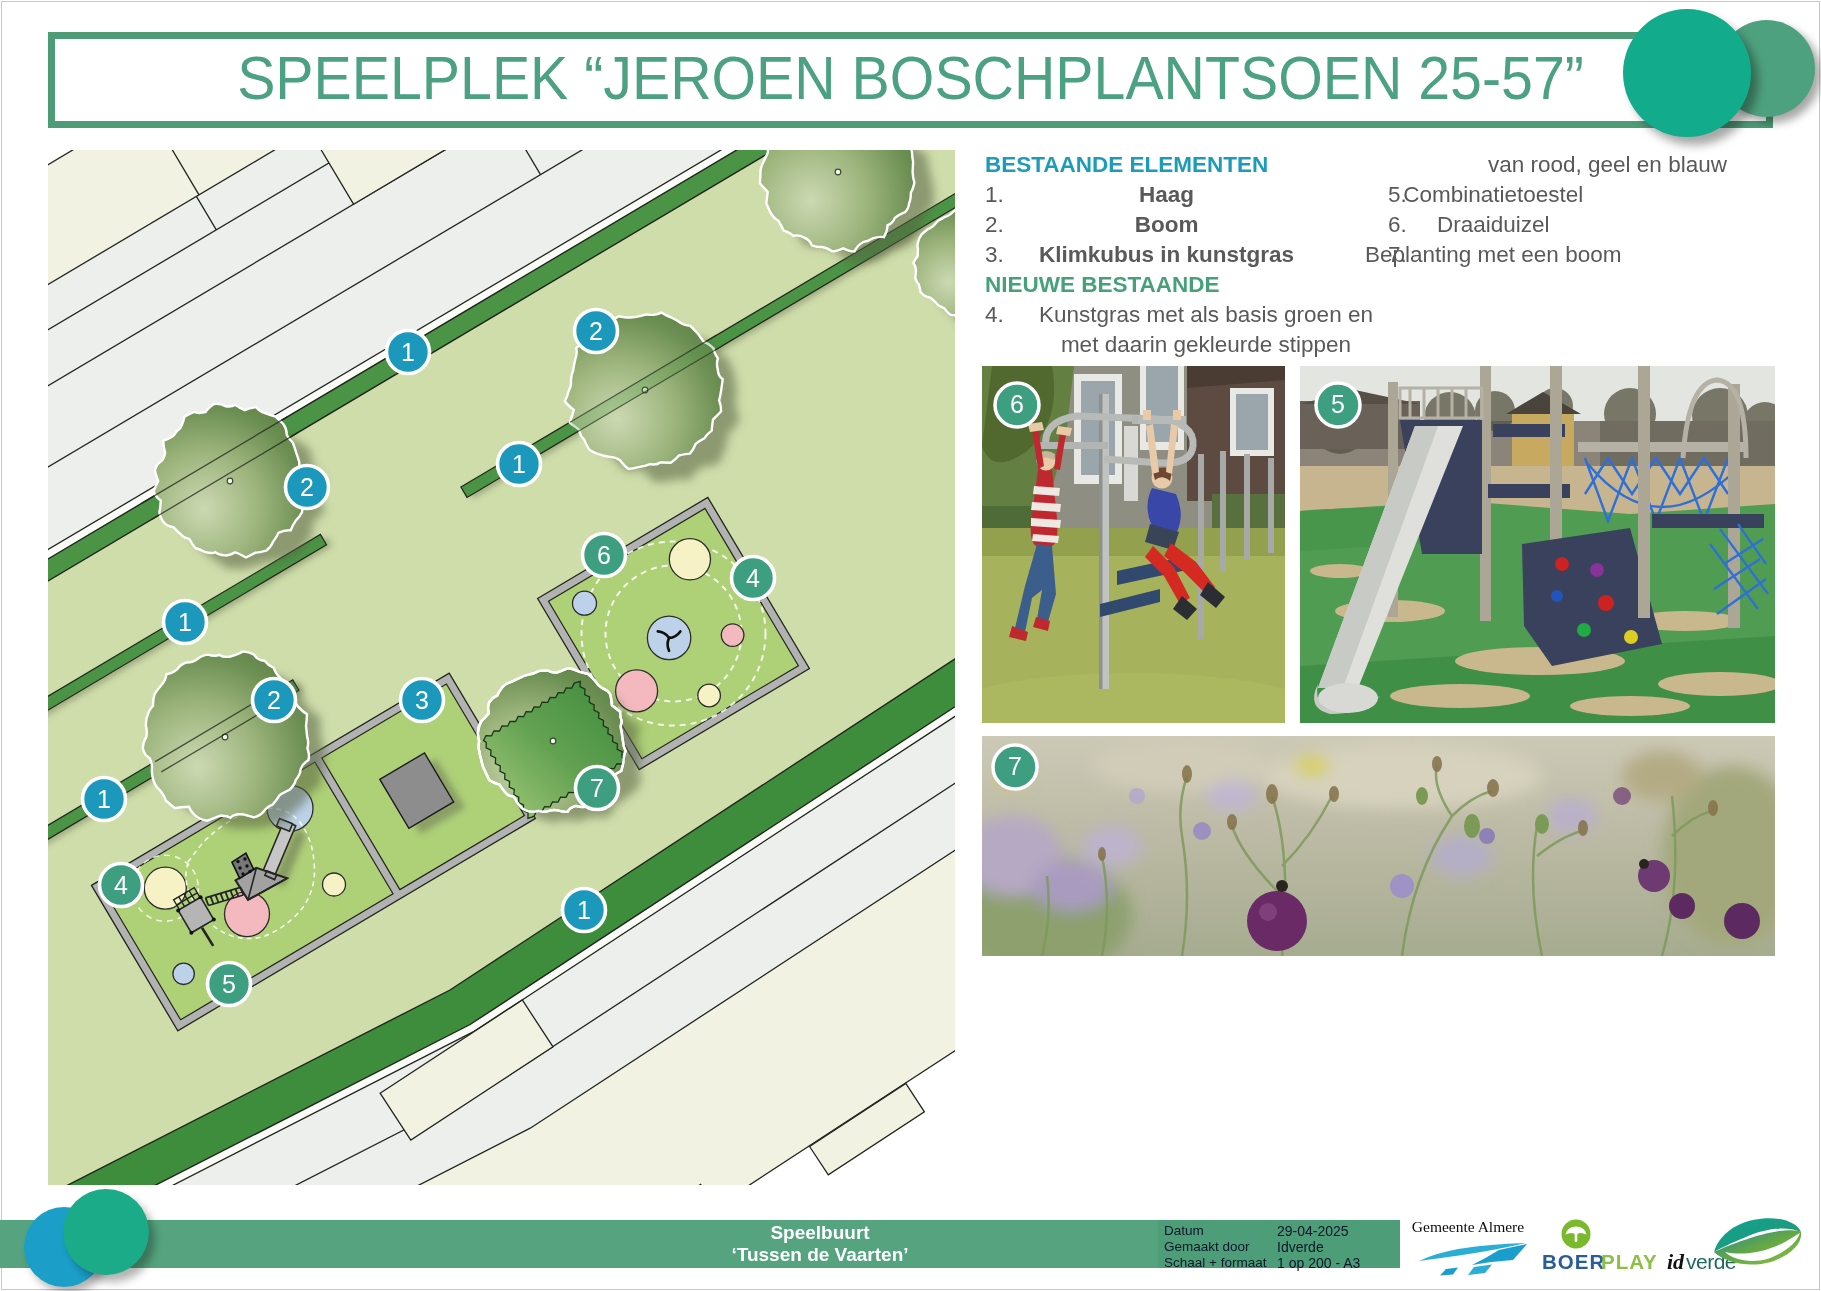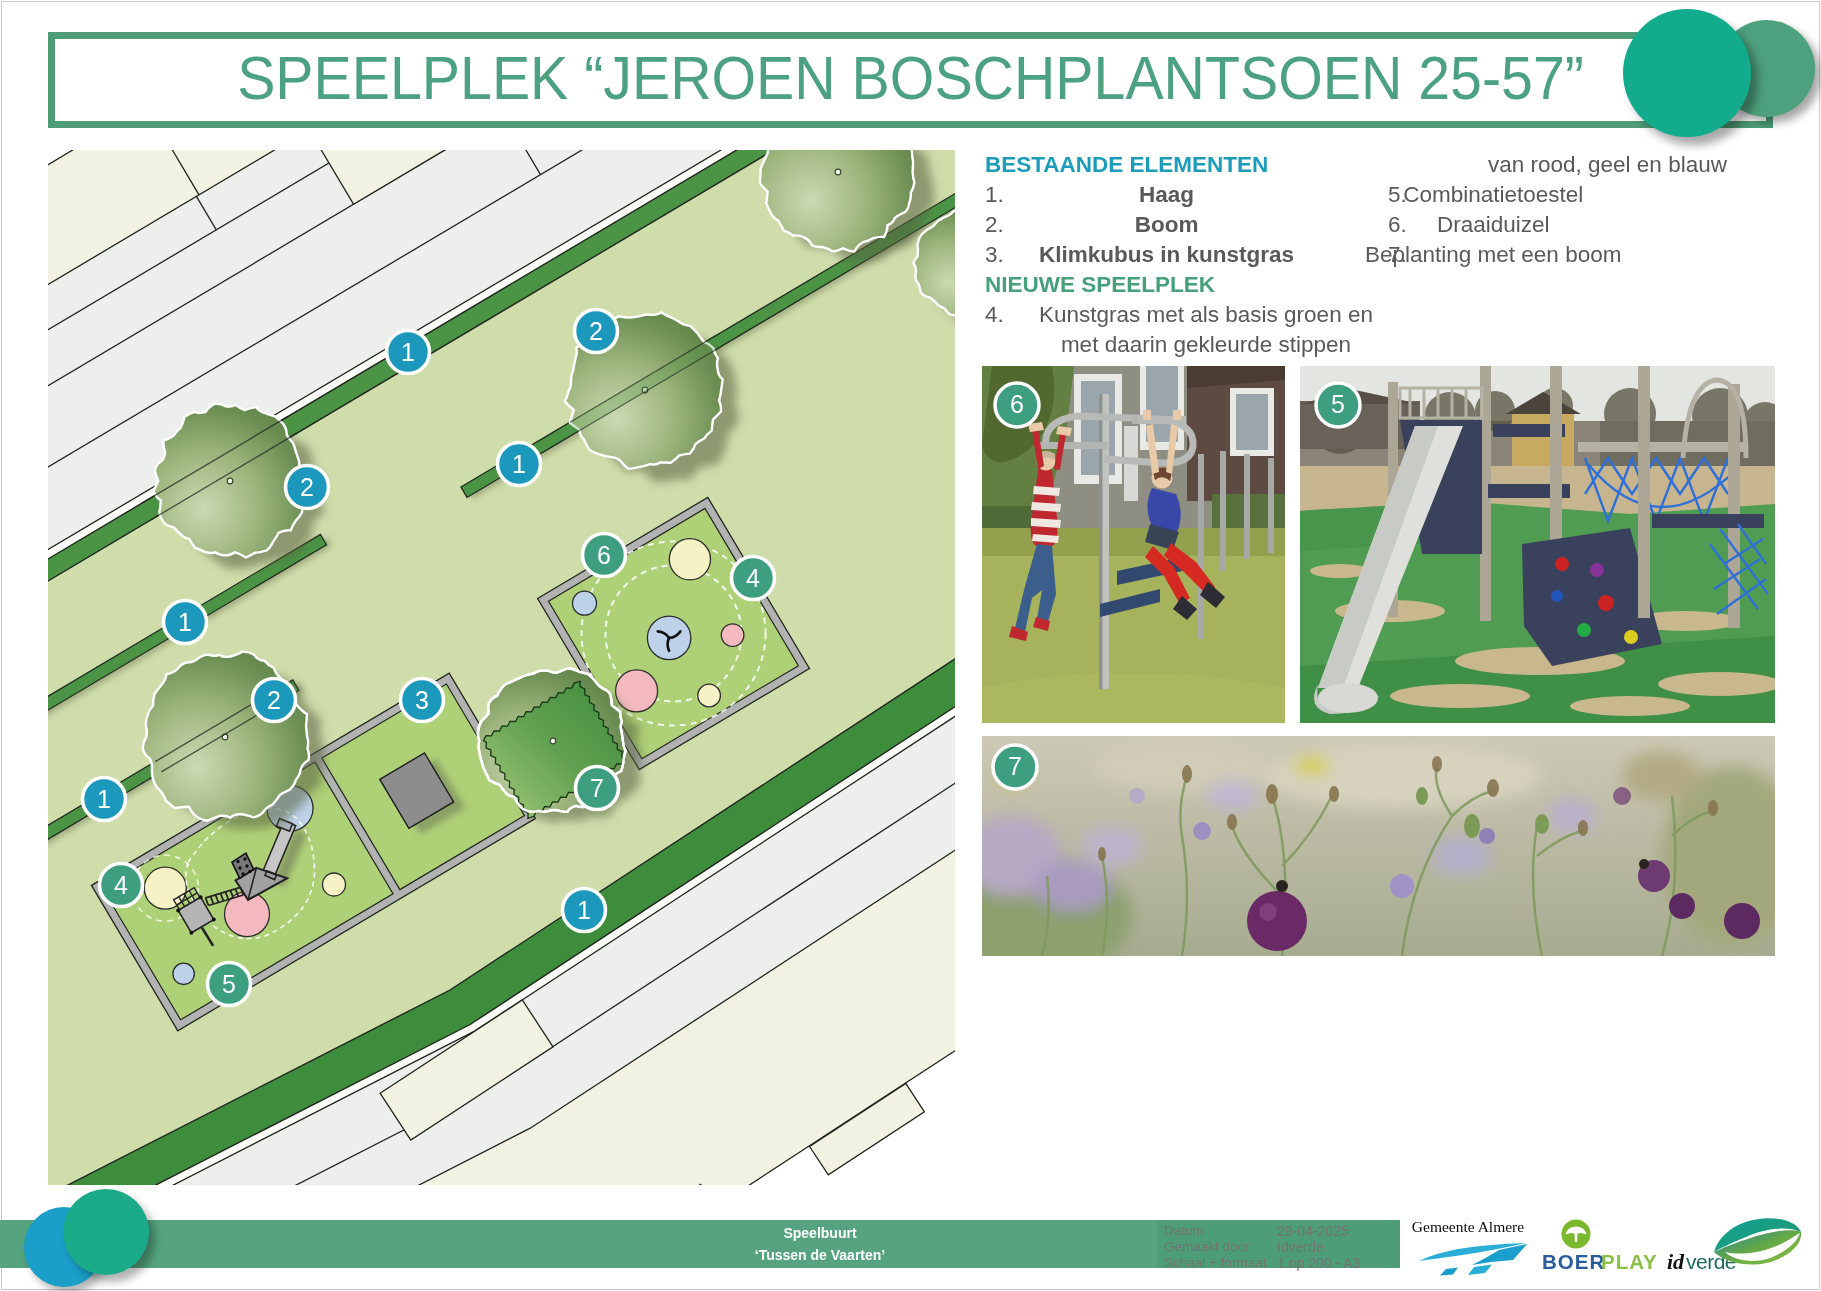--- a/index.html
+++ b/index.html
@@ -4,22 +4,22 @@
 html,body{margin:0;padding:0;}
 body{width:1821px;height:1291px;position:relative;background:#ffffff;font-family:"Liberation Sans",sans-serif;overflow:hidden;}
 .pageborder{position:absolute;left:1px;top:1px;width:1817px;height:1287px;border:1px solid #c9c9c9;}
 .titlebox{position:absolute;left:48px;top:32px;width:1725px;height:96px;border:7px solid #4d9c77;box-sizing:border-box;}
 .title{position:absolute;left:48px;top:42px;width:1725px;text-align:center;font-size:62px;color:#4ba182;letter-spacing:0px;white-space:nowrap;transform:scaleX(0.924);}
 .circ{position:absolute;border-radius:50%;}
 .legend{position:absolute;color:#595959;font-size:22.5px;line-height:30px;text-align:center;}
 .lh{font-weight:bold;}
 .footbar{position:absolute;left:0;top:1220px;width:1400px;height:48px;background:#55a47f;}
 .footblock{position:absolute;left:1158px;top:1220px;width:242px;height:48px;background:#4d9d78;}
-.foottxt{position:absolute;color:#ffffff;font-weight:bold;text-align:center;font-size:14px;line-height:22px;}
-.fl{position:absolute;color:#737373;font-size:14.5px;line-height:16px;}
+.foottxt{position:absolute;color:#ffffff;font-weight:bold;text-align:center;font-size:19px;line-height:22px;}
+.fl{position:absolute;color:#0f172a;font-size:14.5px;line-height:16px;}
 </style></head>
 <body>
 
 <div class="pageborder"></div>
 
 <div class="titlebox"></div>
 
 <div class="title">SPEELPLEK “JEROEN BOSCHPLANTSOEN 25-57”</div>
 
 <div class="circ" style="left:1718px;top:20px;width:97px;height:97px;background:#4ea17e;box-shadow:6px 6px 9px rgba(0,0,0,0.35);"></div>
@@ -300,21 +300,21 @@
       <circle cx="181" cy="834" r="21.5" fill="#3d9e80" stroke="#ffffff" stroke-width="3.6"></circle>
       <text x="181" y="842.5" font-size="25" fill="#ffffff" text-anchor="middle" font-family="Liberation Sans, sans-serif">5</text>
     </g>
 </svg>
 
 <div class="legend lh" style="left:985px;top:150px;color:#1d9cba;">BESTAANDE ELEMENTEN</div>
 
 <div class="legend" style="left:985px;top:180px;">1.<br>2.<br>3.</div>
 <div class="legend" style="left:1039px;top:180px;font-weight:bold;">Haag<br>Boom<br>Klimkubus in kunstgras</div>
 
-<div class="legend lh" style="left:985px;top:270px;color:#46a17b;">NIEUWE SPEELPLEK</div>
+<div class="legend lh" style="left:985px;top:270px;color:#46a17b;">NIEUWE BESTAANDE</div>
 
 <div class="legend" style="left:985px;top:300px;">4.</div>
 <div class="legend" style="left:1039px;top:300px;">Kunstgras met als basis groen en<br>met daarin gekleurde stippen</div>
 
 <div class="legend" style="left:1488px;top:150px;">van rood, geel en blauw</div>
 <div class="legend" style="left:1388px;top:180px;">5.<br>6.<br>7.</div>
 <div class="legend" style="left:1365px;top:180px;">Combinatietoestel<br>Draaiduizel<br>Beplanting met een boom</div>
 
 <svg width="303" height="357" viewBox="0 0 303 357" style="position:absolute;left:982px;top:366px" xmlns="http://www.w3.org/2000/svg">
 

